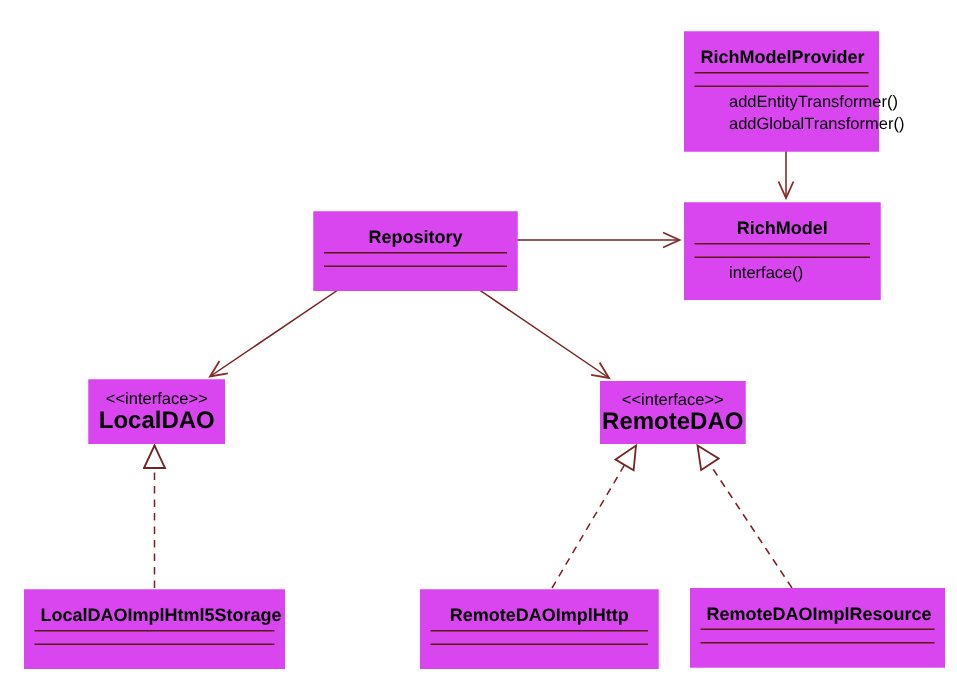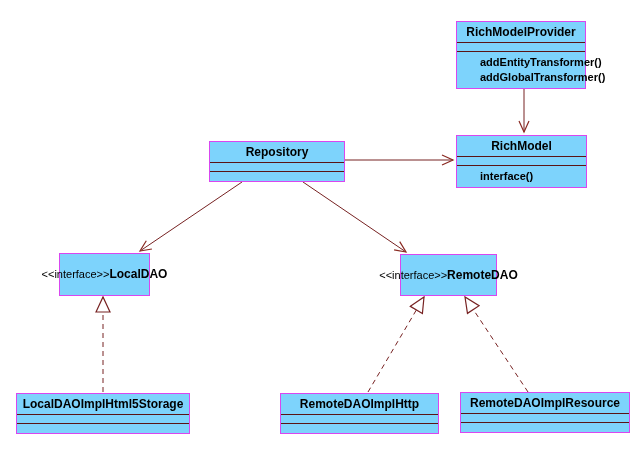--- a/index.html
+++ b/index.html
@@ -1,35 +1,35 @@
 <!DOCTYPE html>
 <html><head>
 <meta charset="utf-8">
 <style>
   html,body{margin:0;padding:0;background:#ffffff;}
   .canvas{
     position:relative;width:638px;height:454px;background:#ffffff;
     font-family:"Liberation Sans",sans-serif;overflow:hidden;
   }
   .uml{
-    position:absolute;background:#7dd3fc;border:1px solid #d946ef;
+    position:absolute;background:#d946ef;border:7px solid #d946ef;
     box-sizing:border-box;color:#000;
   }
   .uml .title{
     font-weight:bold;font-size:12px;text-align:center;
     padding:3px 4px 3px;white-space:nowrap;
   }
   .comp{border-top:1px solid #5a1414;}
   .comp.empty{height:8px;}
-  .comp.methods{font-size:11px;line-height:15px;padding:3px 23px 3px;white-space:nowrap;font-weight:bold;}
+  .comp.methods{font-size:11px;line-height:15px;padding:3px 23px 3px;white-space:nowrap;}
   .iface{
-    display:flex;flex-direction:row;justify-content:center;align-items:center;
+    display:flex;flex-direction:column;align-items:center;
   }
   .iface .stereo{font-size:11px;line-height:13px;}
-  .iface .iname{font-weight:bold;font-size:12px;line-height:15px;}
+  .iface .iname{font-weight:bold;font-size:16px;line-height:15px;}
   svg.arrows{position:absolute;left:0;top:0;width:638px;height:454px;}
   svg.arrows line{stroke:#772222;stroke-width:1;}
   svg.arrows line.dashed{stroke-dasharray:5 4;}
 </style>
 </head>
 <body>
 
 <div class="canvas">
 
   <svg class="arrows">

